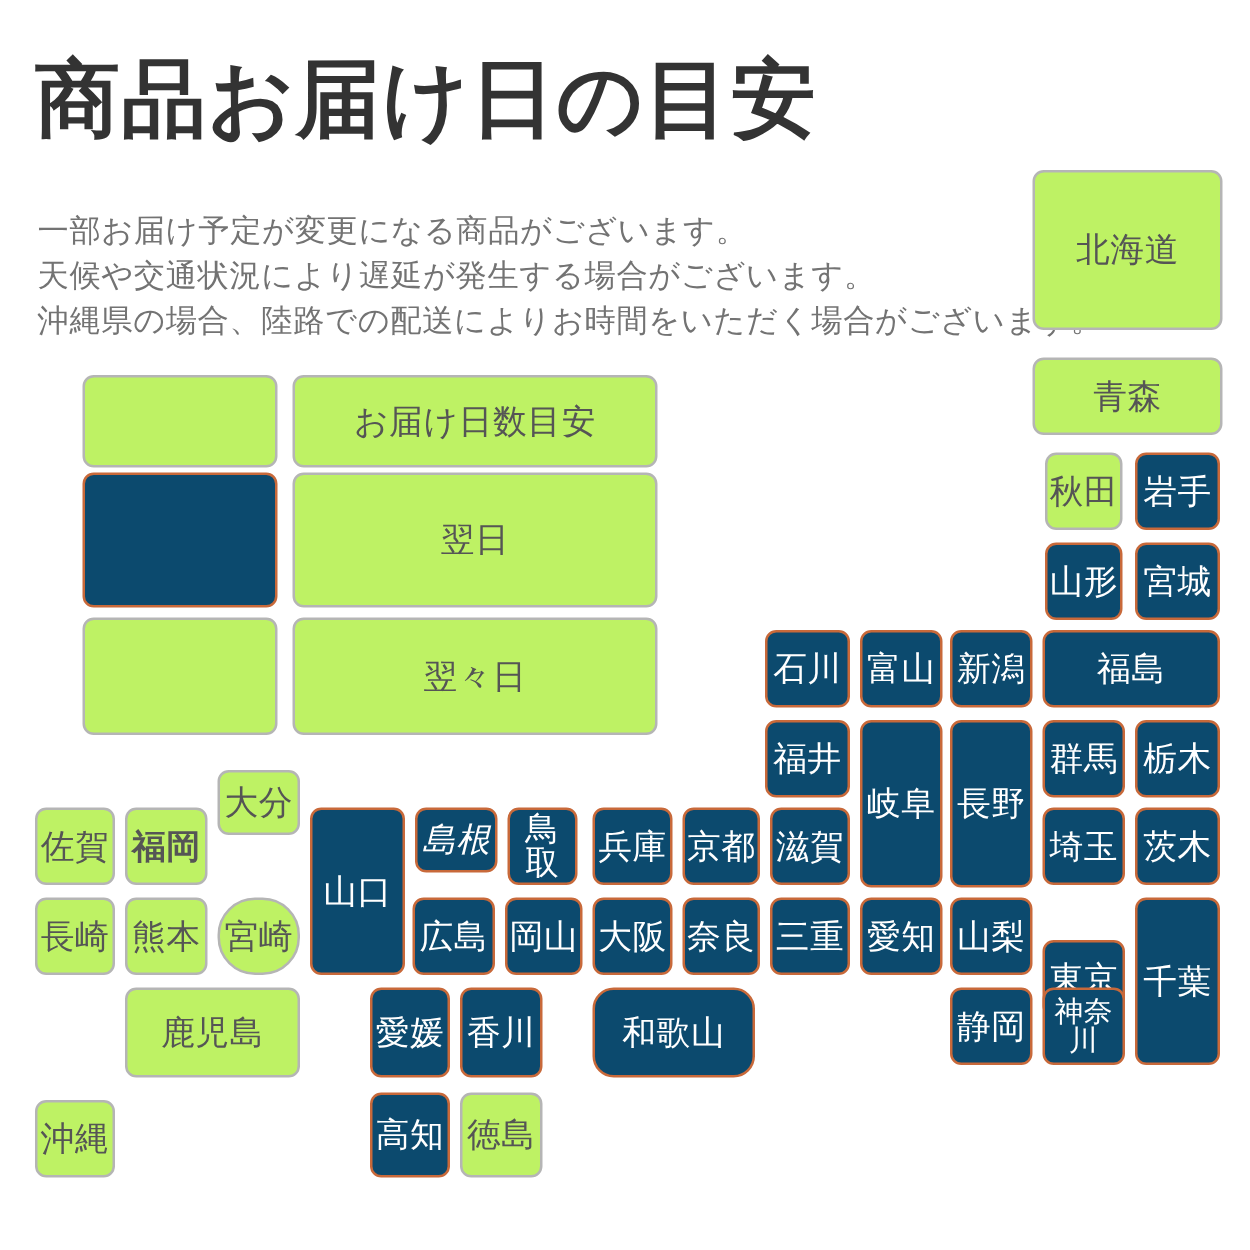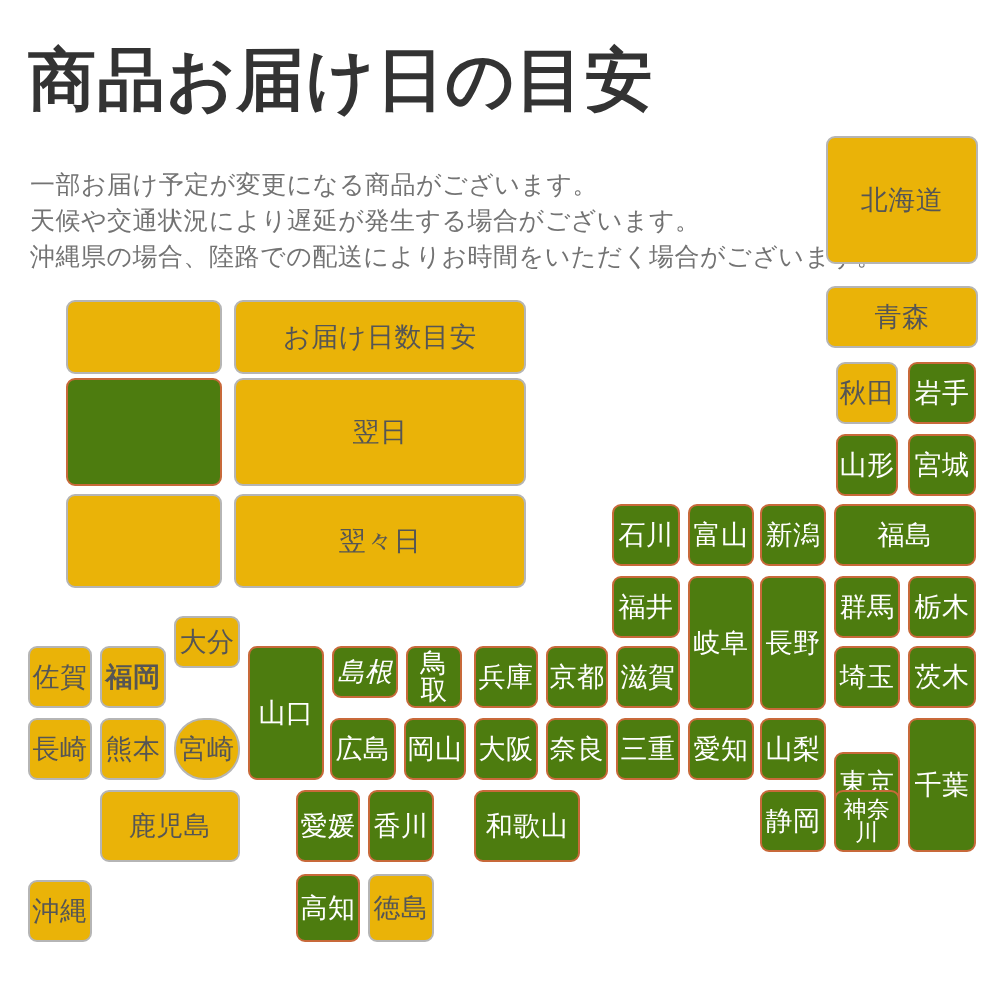--- a/index.html
+++ b/index.html
@@ -44,26 +44,26 @@
     border-radius: 9px;
     display: flex;
     align-items: center;
     justify-content: center;
     font-size: 27px;
     letter-spacing: 0.5px;
     line-height: 1;
     text-align: center;
   }
   .cell.plain {
-    background: #eab308;
+    background: #bef264;
     border: 2px solid #b5b5b5;
     color: #555555;
   }
   .cell.filled {
-    background: #4d7c0f;
+    background: #0c4a6e;
     border: 2px solid #c8693a;
     color: #ffffff;
   }
   .cell.small {
     font-size: 23px;
   }
 </style>
 </head>
 <body>
 
@@ -117,19 +117,19 @@
     <div class="cell filled" style="left: 474px; top: 718px; width: 64px; height: 62px;">大阪</div>
     <div class="cell filled" style="left: 546px; top: 718px; width: 62px; height: 62px;">奈良</div>
     <div class="cell filled" style="left: 616px; top: 718px; width: 64px; height: 62px;">三重</div>
     <div class="cell filled" style="left: 688px; top: 718px; width: 66px; height: 62px;">愛知</div>
     <div class="cell filled" style="left: 760px; top: 718px; width: 66px; height: 62px;">山梨</div>
     <div class="cell filled" style="left: 834px; top: 718px; width: 66px; height: 62px; margin-top: 34px;">東京</div>
     <div class="cell filled" style="left: 908px; top: 718px; width: 68px; height: 134px;">千葉</div>
     <div class="cell plain" style="left: 100px; top: 790px; width: 140px; height: 72px;">鹿児島</div>
     <div class="cell filled" style="left: 296px; top: 790px; width: 64px; height: 72px;">愛媛</div>
     <div class="cell filled" style="left: 368px; top: 790px; width: 66px; height: 72px;">香川</div>
-    <div class="cell filled" style="left: 474px; top: 790px; width: 106px; height: 72px;">和歌山</div>
+    <div class="cell filled" style="left: 474px; top: 790px; width: 130px; height: 72px; border-radius: 17px;">和歌山</div>
     <div class="cell filled" style="left: 760px; top: 790px; width: 66px; height: 62px;">静岡</div>
     <div class="cell filled small" style="left: 834px; top: 790px; width: 66px; height: 62px;">神奈川</div>
     <div class="cell filled" style="left: 296px; top: 874px; width: 64px; height: 68px;">高知</div>
     <div class="cell plain" style="left: 368px; top: 874px; width: 66px; height: 68px;">徳島</div>
     <div class="cell plain" style="left: 28px; top: 880px; width: 64px; height: 62px;">沖縄</div>
   </div>
 
 </body></html>

